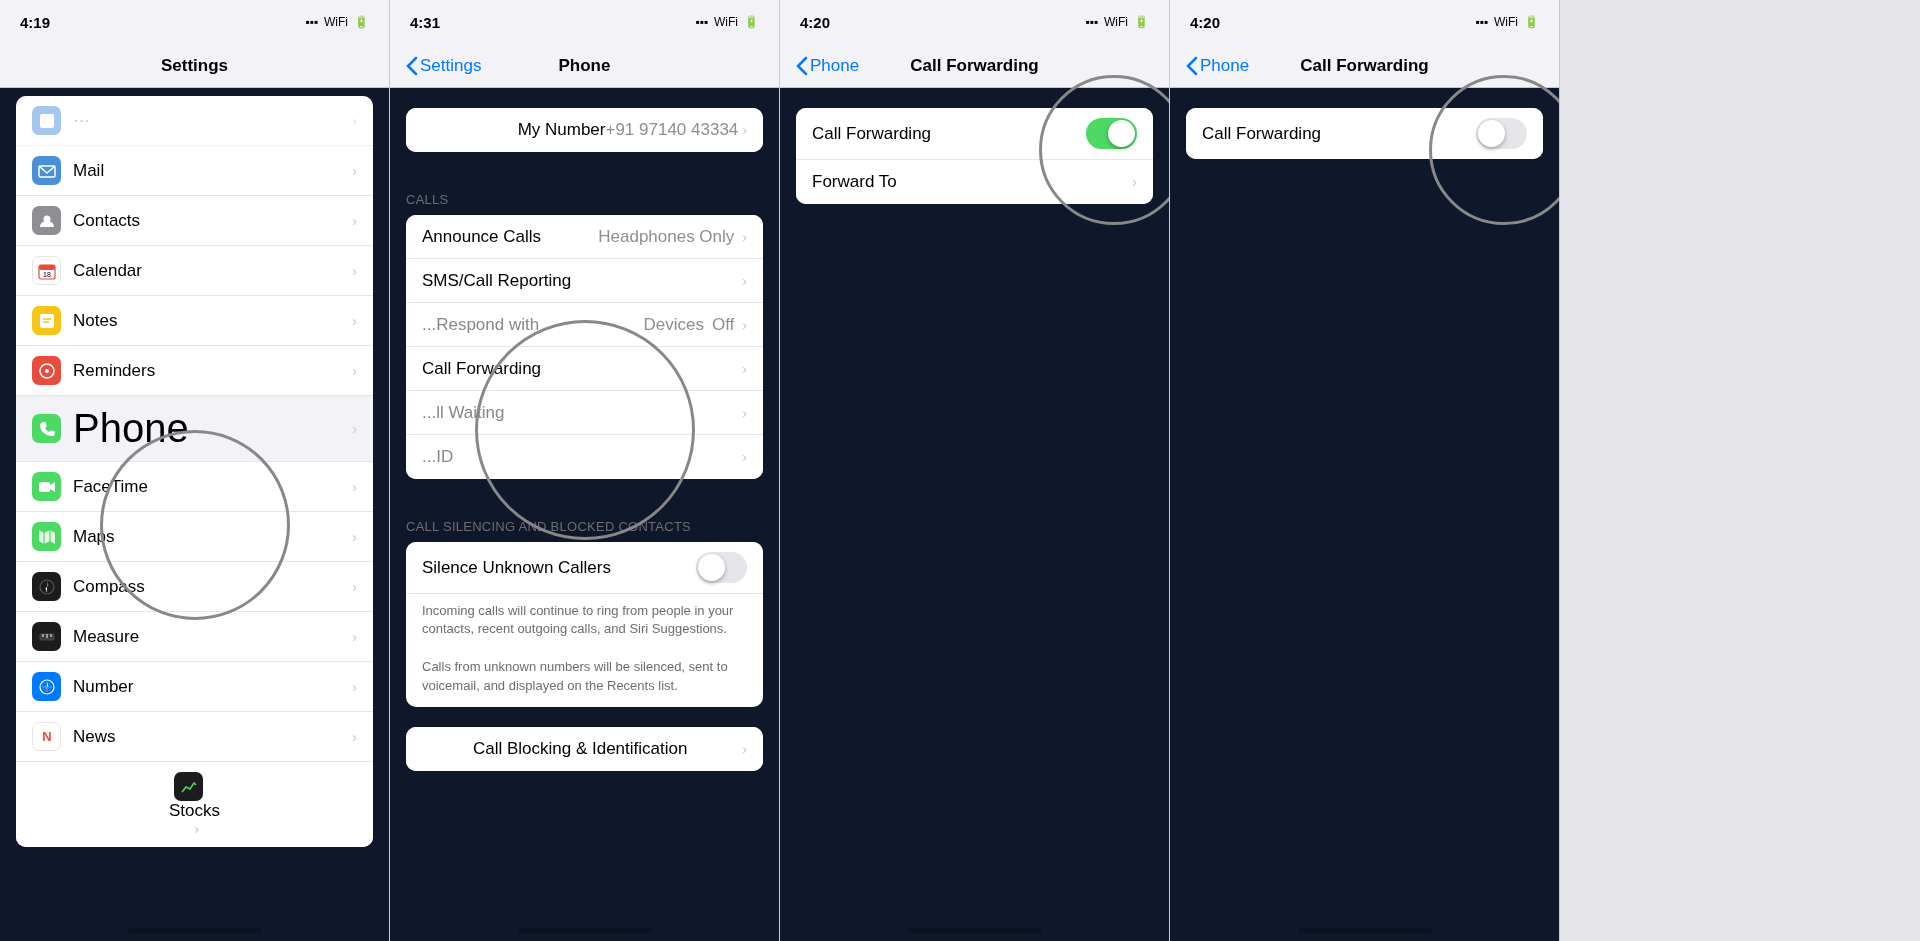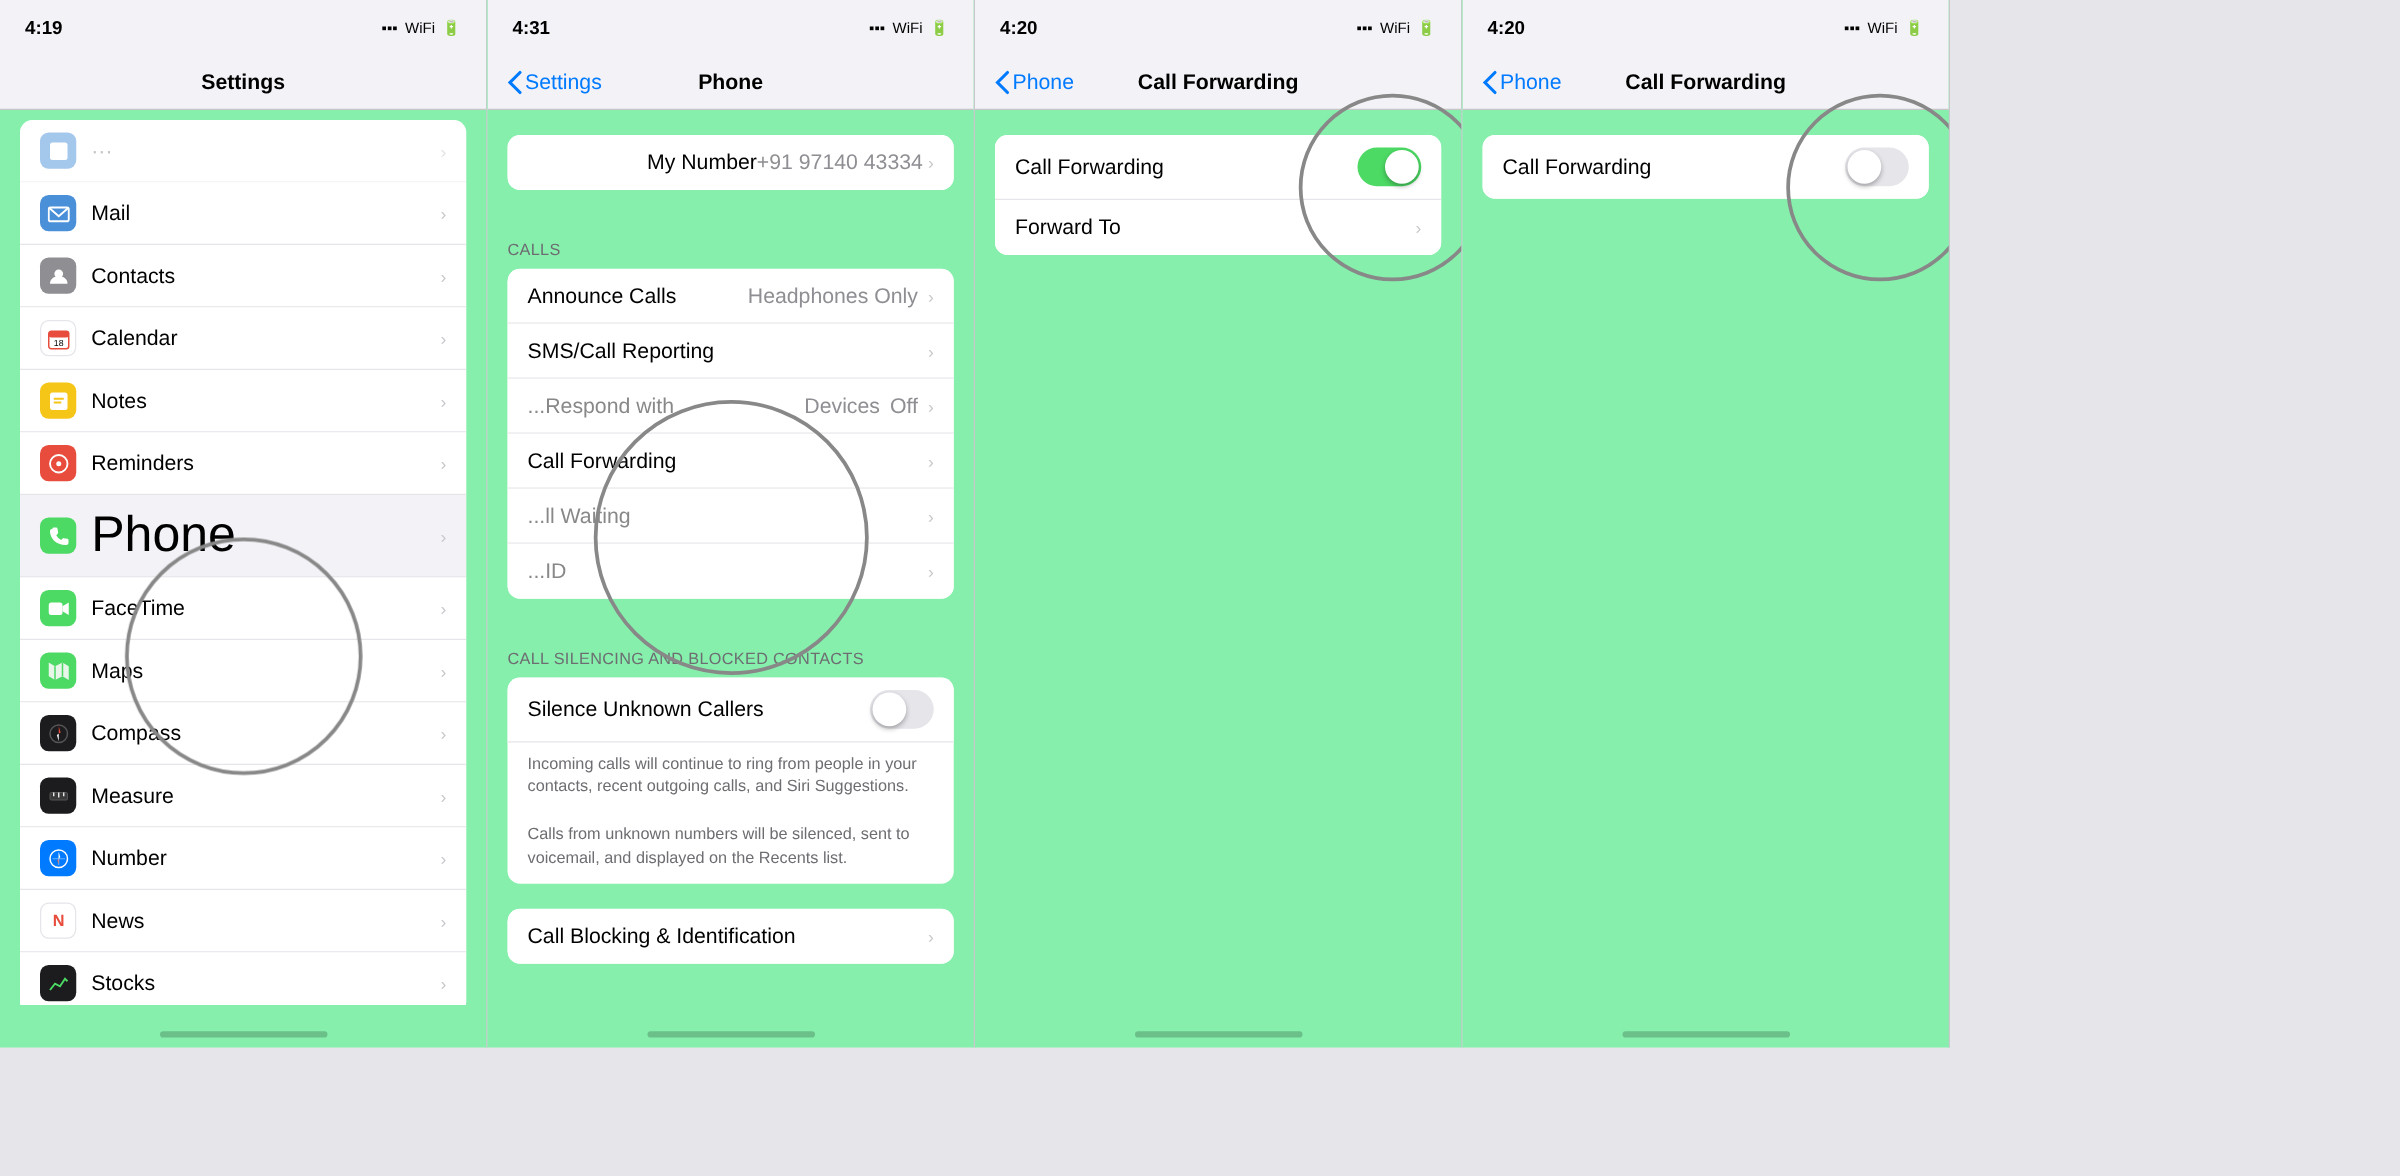--- a/index.html
+++ b/index.html
@@ -8,22 +8,22 @@
       height: 941px;
       background: #e5e5ea;
       display: flex;
       font-family: -apple-system, 'SF Pro Text', 'Helvetica Neue', sans-serif;
       overflow: hidden;
     }
 
     
     .phone-frame {
       width: 390px;
-      height: 838px;
-      background: #86efac;
+      height: 941px;
+      background: #0f172a;
       border-right: 1px solid #c7c7cc;
       display: flex;
       flex-direction: column;
       overflow: hidden;
       position: relative;
     }
 
     
     .status-bar {
       height: 44px;
@@ -406,21 +406,21 @@
         <div class="row-icon" style="background:#fff;border:1px solid #e5e5ea;">
           <svg viewBox="0 0 18 18">
               <rect x="1" y="1" width="16" height="16" rx="2" fill="white"></rect>
               <text x="9" y="13" text-anchor="middle" font-size="13" font-weight="900" fill="#e74c3c">N</text>
             </svg>
         </div>
         <span class="row-label">News</span>
         <span class="chevron">›</span>
       </div>
 
-      <div class="settings-row" style="border-bottom:none;">
+      <div class="settings-row" style="border-bottom:none;flex-direction:column;">
         <div class="row-icon" style="background:#1c1c1e;">
           <svg viewBox="0 0 18 18">
               <polyline points="2,14 6,9 10,11 14,5 16,7" fill="none" stroke="#4cd964" stroke-width="1.5"></polyline>
             </svg>
         </div>
         <span class="row-label">Stocks</span>
         <span class="chevron">›</span>
       </div>
     </div>
   </div>
@@ -508,21 +508,21 @@
         <span class="row-label">Silence Unknown Callers</span>
         <div class="toggle off">
           <div class="toggle-knob"></div>
         </div>
       </div>
       <div class="description-text">Incoming calls will continue to ring from people in your contacts, recent outgoing calls, and Siri Suggestions.</div>
       <div class="description-text">Calls from unknown numbers will be silenced, sent to voicemail, and displayed on the Recents list.</div>
     </div>
 
     <div class="settings-group">
-      <div class="settings-row" style="border-bottom:none;">
+      <div class="settings-row" style="border-bottom:none;text-align:center;">
         <span class="row-label">Call Blocking &amp; Identification</span>
         <span class="chevron">›</span>
       </div>
     </div>
   </div>
 
   <div class="circle-overlay" style="width:220px;height:220px;left:50%;top:430px;transform:translate(-50%,-50%);border:3px solid #888;"></div>
 
   <div class="home-indicator">
     <div class="home-bar"></div>

